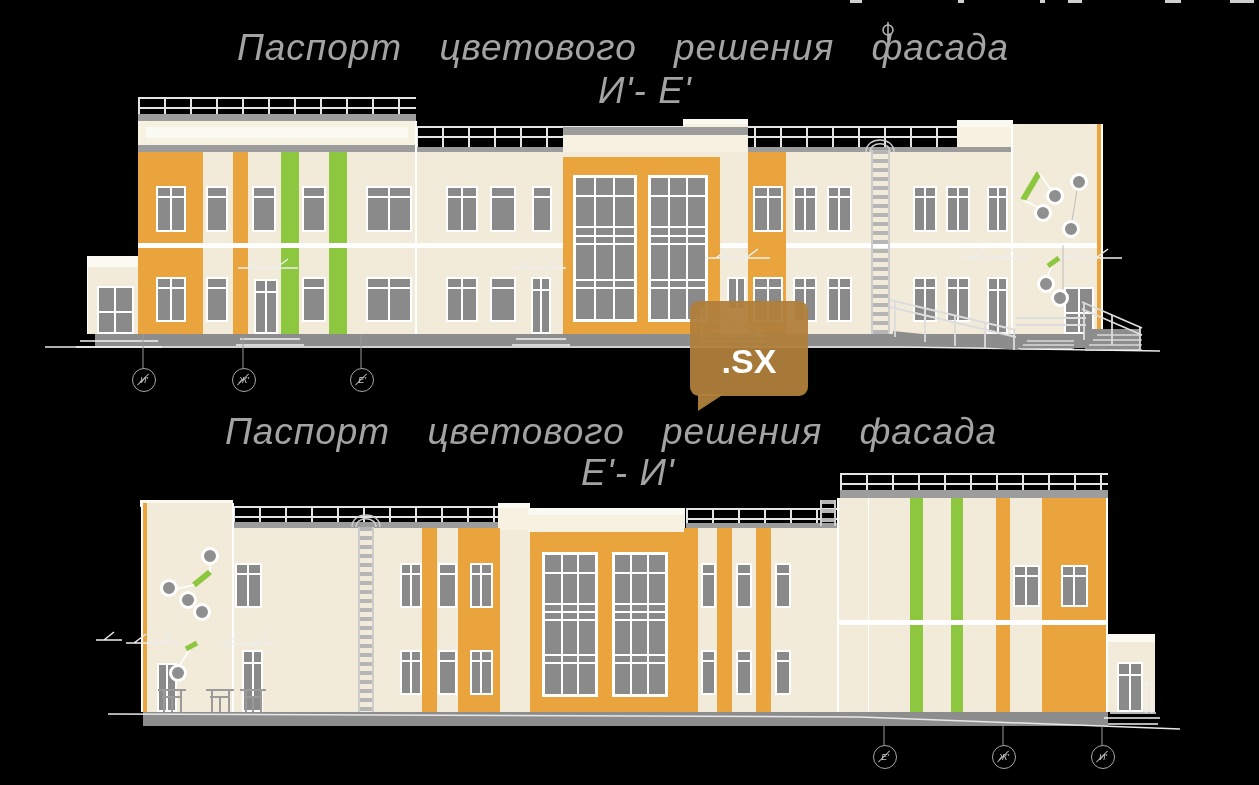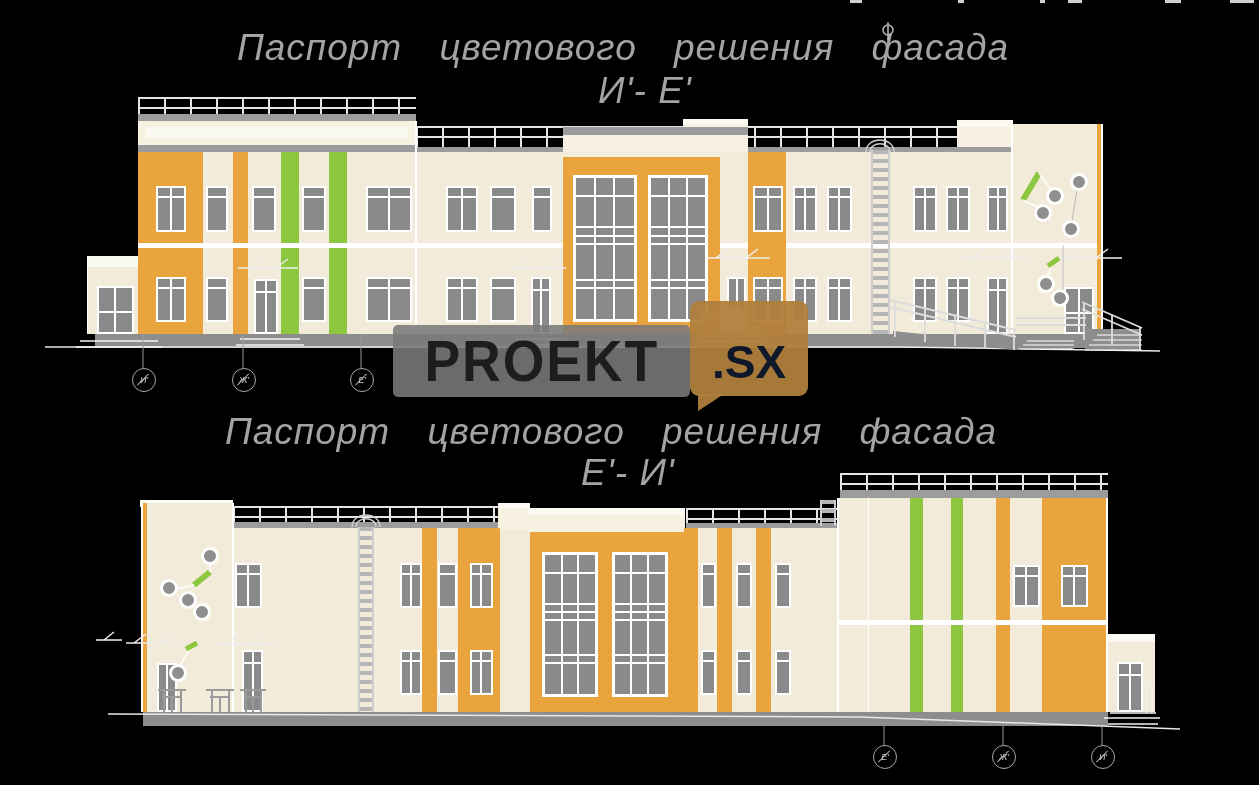--- a/index.html
+++ b/index.html
@@ -51,21 +51,21 @@
   .axis span{color:#cfcfcf;font-size:9px;font-style:italic;position:relative;z-index:2;}
   .axis::after{content:"";position:absolute;left:2px;top:10px;width:16px;height:1px;background:#a8a8a8;
       transform:rotate(-45deg);}
   .wm-box{position:absolute;left:393px;top:325px;width:297px;height:72px;border-radius:5px;
       background:rgba(122,122,122,0.88);display:flex;align-items:center;justify-content:center;}
   .wm-text{font-weight:bold;font-size:57px;color:#1d1d1d;letter-spacing:2px;transform:scaleX(.94);}
   .wm-bubble{position:absolute;left:690px;top:301px;width:118px;height:95px;border-radius:9px;
       background:rgba(176,128,60,0.95);display:flex;align-items:center;justify-content:center;}
   .wm-bubble::after{content:"";position:absolute;left:8px;bottom:-15px;width:0;height:0;
       border-top:17px solid rgba(176,128,60,0.95);border-right:26px solid transparent;}
-  .wm-sx{font-weight:bold;font-size:46px;color:#0f172a;margin-top:26px;}
+  .wm-sx{font-weight:bold;font-size:34px;color:#ffffff;margin-top:26px;}
   svg{position:absolute;left:0;top:0;pointer-events:none;}
 </style>
 </head>
 <body>
 
 <div id="scene">
 
   <div class="title t-wide" style="left:623px;top:27px;">Паспорт цветового решения фасада</div>
   <div class="title" style="left:645px;top:70px;">И'- Е'</div>
   <div class="title t-wide" style="left:611px;top:411px;">Паспорт цветового решения фасада</div>
@@ -323,19 +323,16 @@
         <circle cx="188" cy="600" r="7.5"></circle>
           <circle cx="202" cy="612" r="7.5"></circle>
         <circle cx="178" cy="673" r="7.5"></circle>
       </g>
     </g>
     <g stroke="#9a9a9a" stroke-width="1">
       <path d="M884,726 V745 M1003,726 V745 M1102,726 V745" fill="none"></path>
     </g>
   </svg>
 
-  <div class="wm-box">
-    <span class="wm-text">PROEKT</span>
-  </div>
   <div class="wm-bubble">
     <span class="wm-sx">.SX</span>
   </div>
 </div>
 
 </body></html>

